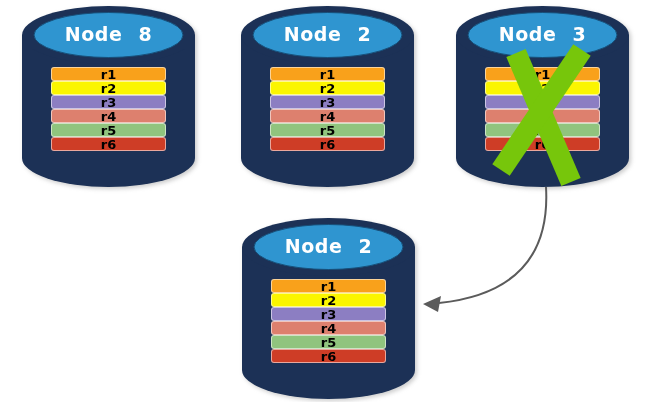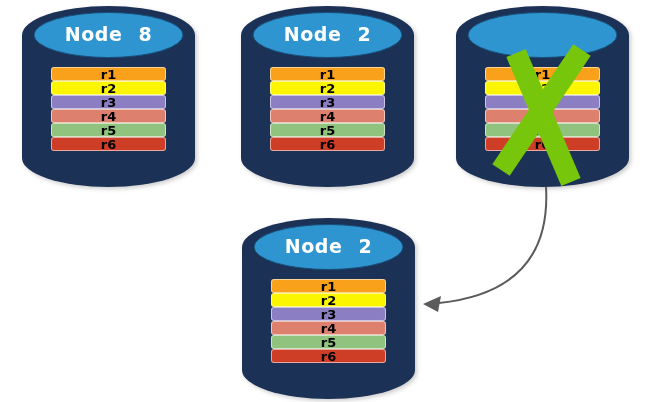--- a/index.html
+++ b/index.html
@@ -72,20 +72,21 @@
       </div>
   </div>
 
   <div class="node n3">
     <svg class="cyl" width="173" height="186" viewBox="0 0 173 186">
       <ellipse cx="86.5" cy="154" rx="86.5" ry="29" style="fill:var(--cylinder-body)"></ellipse>
       <rect x="0" y="31" width="173" height="123" style="fill:var(--cylinder-body)"></rect>
       <ellipse cx="86.5" cy="31" rx="86.5" ry="29" style="fill:var(--cylinder-body)"></ellipse>
       <ellipse cx="86.5" cy="31" rx="74.5" ry="22.5" style="fill:var(--cylinder-top);stroke:var(--cylinder-top-edge);stroke-width:1"></ellipse>
     </svg>
+    <div class="node-title">Node 3</div>
     <div class="rows">
         <div class="row-bar" style="background: rgb(249, 161, 27);">r1</div>
         <div class="row-bar" style="background: rgb(251, 245, 0);">r2</div>
         <div class="row-bar" style="background: rgb(140, 126, 194);">r3</div>
         <div class="row-bar" style="background: rgb(221, 128, 110);">r4</div>
         <div class="row-bar" style="background: rgb(144, 196, 126);">r5</div>
         <div class="row-bar" style="background: rgb(206, 61, 38);">r6</div>
       </div>
     <svg class="x-overlay" width="173" height="186" viewBox="0 0 173 186">
       <line x1="60" y1="49" x2="115" y2="178" style="stroke:var(--failure-x);stroke-width:21"></line>

